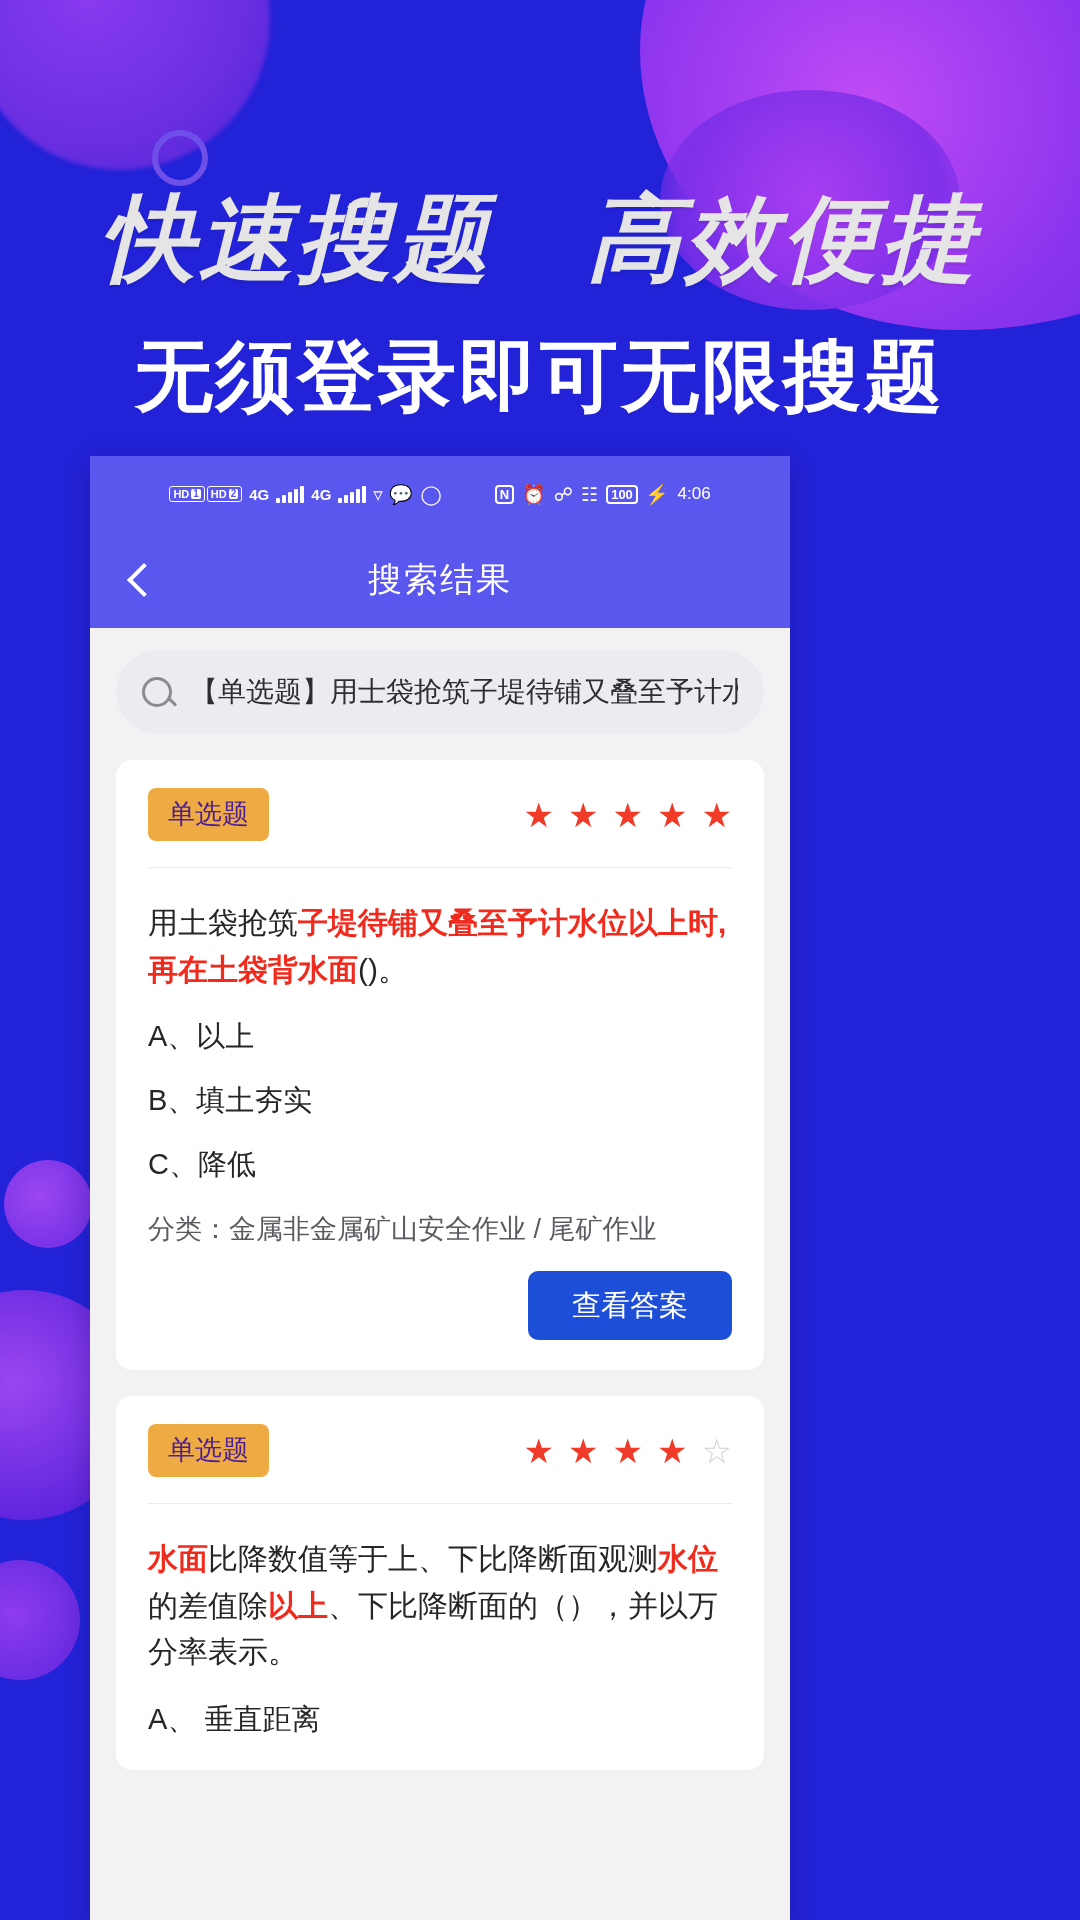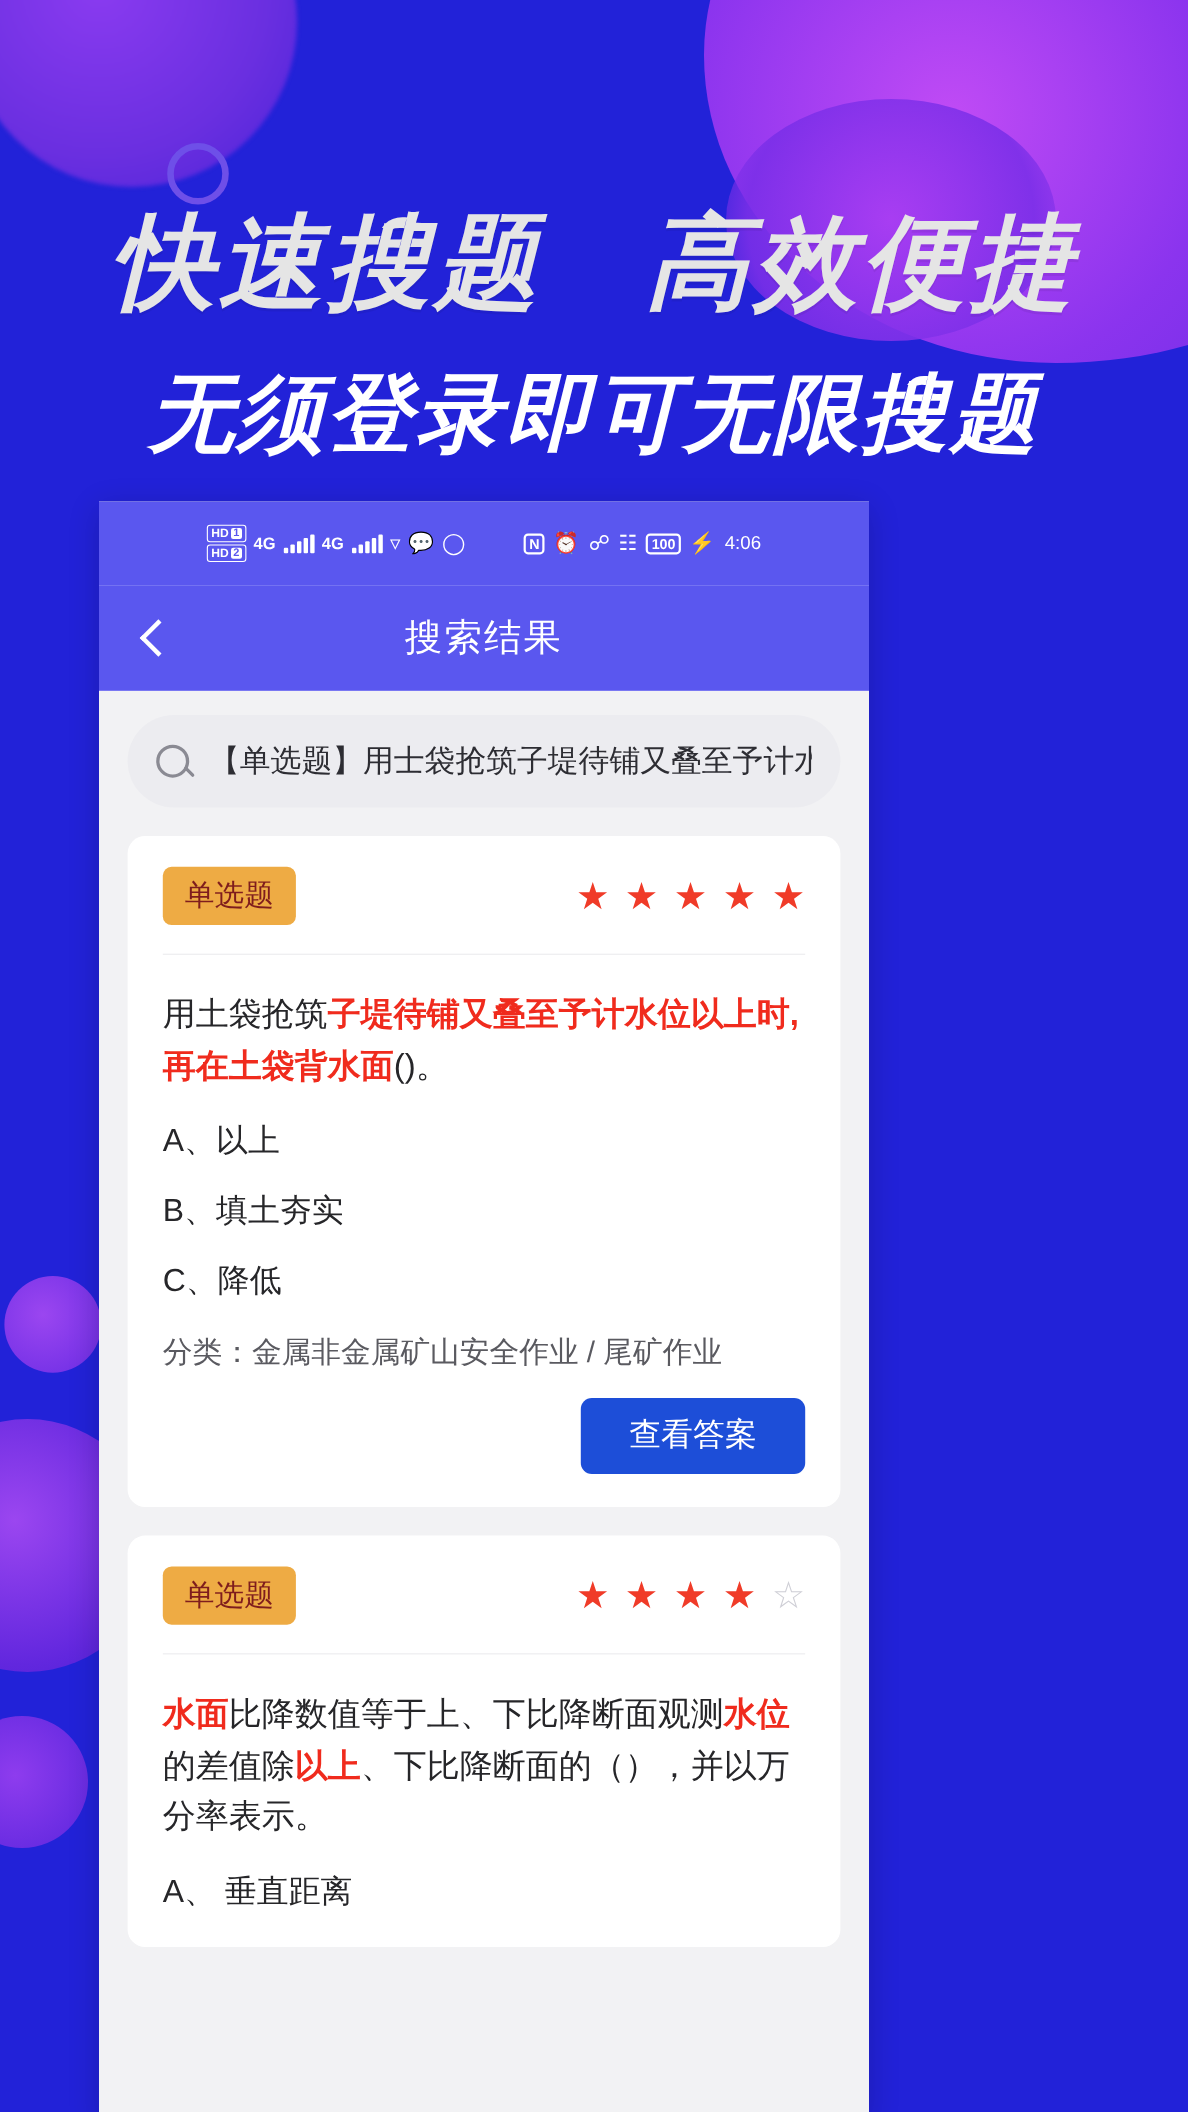--- a/index.html
+++ b/index.html
@@ -55,40 +55,40 @@
   .headline .line1 {
     font-size:94px; font-weight:bold; color:#e5e5e5;
     letter-spacing:4px; font-style:italic;
     text-shadow:0 3px 0 rgba(0,0,0,.06);
     white-space:nowrap;
   }
   .headline .gap { display:inline-block; width:34px; }
   .headline .line2 {
     margin-top:22px;
     font-size:78px; font-weight:bold; color:#ffffff;
-    letter-spacing:3px; font-style:italic;
+    letter-spacing:3px; 
     white-space:nowrap;
   }
 
   
   .phone {
     position:absolute; left:90px; top:456px;
     width:700px; height:1470px;
     background:#ffffff;
     overflow:hidden;
     z-index:4;
     box-shadow:0 6px 26px rgba(0,0,0,.18);
   }
   .status-bar {
     height:76px; background:#5a57ef;
     display:flex; align-items:center; justify-content:center;
     position:relative;
   }
   .sb-inner { display:flex; align-items:center; gap:7px; color:#fff; }
-  .hd-stack { display:flex; flex-direction:column; gap:2px; }
+  .hd-stack { display:flex; flex-direction:row; gap:2px; }
   .hd-box {
     font-size:11px; line-height:1; color:#fff; border:1.5px solid #fff;
     border-radius:3px; padding:1.5px 3px; display:flex; align-items:center; gap:2px;
     font-weight:bold;
   }
   .hd-box b { background:#fff; color:#5a57ef; border-radius:2px; padding:0 2px; font-size:10px; }
   .tag4g { font-size:15px; font-weight:bold; }
   .bars { display:flex; align-items:flex-end; gap:2px; height:18px; }
   .bars i { display:block; width:4px; background:#fff; border-radius:1px; }
   .bars i:nth-child(1){height:5px;} .bars i:nth-child(2){height:8px;}
@@ -136,21 +136,21 @@
   }
   .search-text {
     font-size:28px; color:#2d2d33; white-space:nowrap; overflow:hidden;
   }
 
   .card {
     background:#ffffff; border-radius:16px; margin-top:26px; padding:28px 32px 30px;
   }
   .card-head { display:flex; align-items:center; justify-content:space-between; }
   .qtype {
-    background:#eeab44; color:#7f1d1d; font-size:27px;
+    background:#eeab44; color:#4c1d95; font-size:27px;
     padding:13px 20px; border-radius:8px; line-height:1;
   }
   .stars { display:flex; gap:14px; }
   .star { font-size:34px; color:#f03b28; line-height:1; }
   .star.empty { color:#cfcfd6; }
 
   .divider { height:1px; background:#ececee; margin:26px 0 0; }
 
   .question {
     margin-top:32px; font-size:30px; line-height:1.55; color:#262629;

